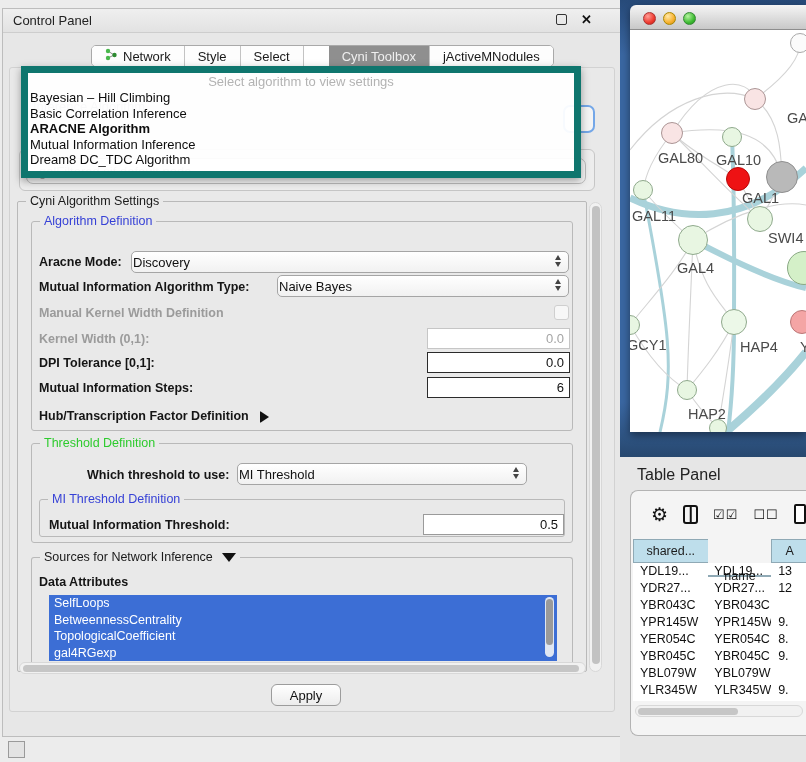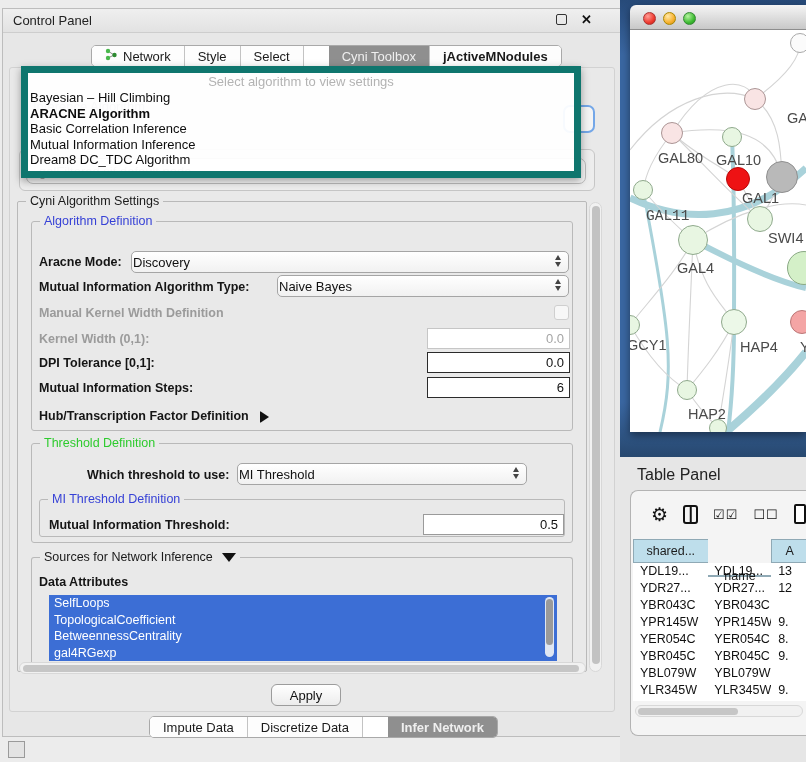--- a/index.html
+++ b/index.html
@@ -15,21 +15,21 @@
   #cpanel-title { font-size:13px; color:#222; }
   .win-btns { position:absolute; right:28px; top:5px; display:flex; gap:14px; align-items:center; }
   .float-icon { width:11px; height:11px; border:1.5px solid #333; border-radius:2px; }
   .close-icon { font-size:13px; font-weight:bold; color:#111; line-height:11px; }
 
   
   .segbar { position:absolute; display:flex; height:22px; background:#fff;
             border:1px solid #a9a9a9; border-radius:5px; overflow:hidden; font-size:13px; }
   .seg { display:flex; align-items:center; gap:5px; padding:0 13px; color:#1a1a1a;
          border-right:1px solid #c3c3c3; background:#fdfdfd; white-space:nowrap; }
-  .seg:last-child { border-right:none;font-weight:bold; }
+  .seg:last-child { border-right:none; }
   .seg.selected { background:#8f8f8f; color:#efefef;margin-left:25px; }
 
   
   #content-pane { position:absolute; left:6px; top:58px; width:606px; height:645px;
             background:#e9e9e9; border:1px solid #d2d2d2; border-radius:3px; }
 
   
   .hint-text { position:absolute; color:rgba(60,70,90,0.55); font-size:13px; }
   #hint-ring { position:absolute; left:560px; top:96px; width:32px; height:28px;
             border:2.5px solid #74a7e8; border-radius:7px; background:#f4f4f4; }
@@ -190,22 +190,22 @@
     <div id="hint-box">
       <div id="hint-combo">
         <span>galFiltered.sif default node</span>
       </div>
     </div>
 
     <div id="algo-popup">
       <div id="algo-prompt">Select algorithm to view settings</div>
       <div id="dd-items">
           <div class="algo-item">Bayesian – Hill Climbing</div>
+          <div class="algo-item">Basic Correlation Inference</div>
           <div class="algo-item bold">ARACNE Algorithm</div>
-          <div class="algo-item">Basic Correlation Inference</div>
           <div class="algo-item">Mutual Information Inference</div>
           <div class="algo-item">Dream8 DC_TDC Algorithm</div>
         </div>
     </div>
 
     <div class="gbox" style="left:14px; top:192px; width:570px; height:471px; border-radius:2px;">
       <span class="gbox-title">Cyni Algorithm Settings</span>
     </div>
 
     <div class="gbox" style="left:28px; top:212px; width:542px; height:210px;">
@@ -276,50 +276,39 @@
 
     <div class="gbox" style="left:28px; top:548px; width:542px; height:112px; border-bottom:none;">
       <span class="gbox-title">
         <span>Sources for Network Inference</span>
         <span class="tri-down-s"></span>
       </span>
     </div>
     <span class="lbl" style="left:36px; top:566px;">Data Attributes</span>
     <div id="attr-list">
         <div class="attr-item">SelfLoops</div>
+        <div class="attr-item">BetweennessCentrality</div>
         <div class="attr-item">TopologicalCoefficient</div>
-        <div class="attr-item">BetweennessCentrality</div>
         <div class="attr-item">gal4RGexp</div>
       </div>
     <div id="attr-vsb">
         <span class="thumb" style="position:absolute;left:1px;top:2px;width:7px;height:46px;background:#9a9a9a;border-radius:4px;"></span>
       </div>
 
     <div class="vscroll" style="left:586px; top:193px; height:470px;">
       <span class="thumb" style="top:3px; height:458px;"></span>
     </div>
     <div class="hscroll" style="left:16px; top:653px; width:567px;">
       <span class="thumb" style="left:3px; width:556px;"></span>
     </div>
 
     <div id="apply-btn">
       <span>Apply</span>
     </div>
 
-    <div class="segbar" id="bottom-tabs" style="left:146px; top:707px;">
-        <div class="seg">
-          <span>Impute Data</span>
-        </div>
-        <div class="seg">
-          <span>Discretize Data</span>
-        </div>
-        <div class="seg selected">
-          <span>Infer Network</span>
-        </div>
-      </div>
   </div>
 
   <div id="dock-icon"></div>
 
   <div id="net-frame">
     <div id="net-window">
       <div id="net-titlebar">
         <span class="tl red"></span>
         <span class="tl yellow"></span>
         <span class="tl green"></span>
@@ -356,21 +345,21 @@
             <div class="node" style="left: 114px; top: 58px; width: 22px; height: 22px; background: rgb(249, 228, 228); border: 1.5px solid rgb(171, 149, 149);"></div>
             <div class="node-label" style="left: 157px; top: 80px;">GAL</div>
             <div class="node" style="left: 31px; top: 92px; width: 22px; height: 22px; background: rgb(249, 228, 228); border: 1.5px solid rgb(171, 149, 149);"></div>
             <div class="node-label" style="left: 28px; top: 120px;">GAL80</div>
             <div class="node" style="left: 92px; top: 97px; width: 20px; height: 20px; background: rgb(232, 246, 226); border: 1.5px solid rgb(143, 169, 140);"></div>
             <div class="node-label" style="left: 86px; top: 122px;">GAL10</div>
             <div class="node" style="left: 136px; top: 131px; width: 32px; height: 32px; background: rgb(185, 185, 185); border: 1.5px solid rgb(143, 143, 143);"></div>
             <div class="node" style="left: 96px; top: 137px; width: 24px; height: 24px; background: rgb(238, 18, 20); border: 1.5px solid rgb(185, 8, 8);"></div>
             <div class="node-label" style="left: 112px; top: 160px; text-align: right;">GAL1</div>
             <div class="node" style="left: 3px; top: 150px; width: 20px; height: 20px; background: rgb(232, 246, 226); border: 1.5px solid rgb(143, 169, 140);"></div>
-            <div class="node-label" style="left: 16px; top: 178px; font-family: Liberation Mono, monospace;">GAL11</div>
+            <div class="node-label" style="left: 2px; top: 178px;">GAL11</div>
             <div class="node" style="left: 117px; top: 176px; width: 26px; height: 26px; background: rgb(232, 246, 226); border: 1.5px solid rgb(143, 169, 140);"></div>
             <div class="node" style="left: 157px; top: 221px; width: 34px; height: 34px; background: rgb(212, 240, 200); border: 1.5px solid rgb(137, 168, 132);"></div>
             <div class="node-label" style="left: 138px; top: 200px;">SWI4</div>
             <div class="node" style="left: 48px; top: 195px; width: 30px; height: 30px; background: rgb(232, 246, 226); border: 1.5px solid rgb(143, 169, 140);"></div>
             <div class="node-label" style="left: 47px; top: 230px;">GAL4</div>
             <div class="node" style="left: -10px; top: 285px; width: 20px; height: 20px; background: rgb(232, 246, 226); border: 1.5px solid rgb(143, 169, 140);"></div>
             <div class="node-label" style="left: -3px; top: 307px;">GCY1</div>
             <div class="node" style="left: 91px; top: 279px; width: 26px; height: 26px; background: rgb(236, 248, 232); border: 1.5px solid rgb(143, 169, 140);"></div>
             <div class="node-label" style="left: 110px; top: 309px;">HAP4</div>
             <div class="node" style="left: 160px; top: 280px; width: 24px; height: 24px; background: rgb(244, 165, 165); border: 1.5px solid rgb(187, 119, 119);"></div>

